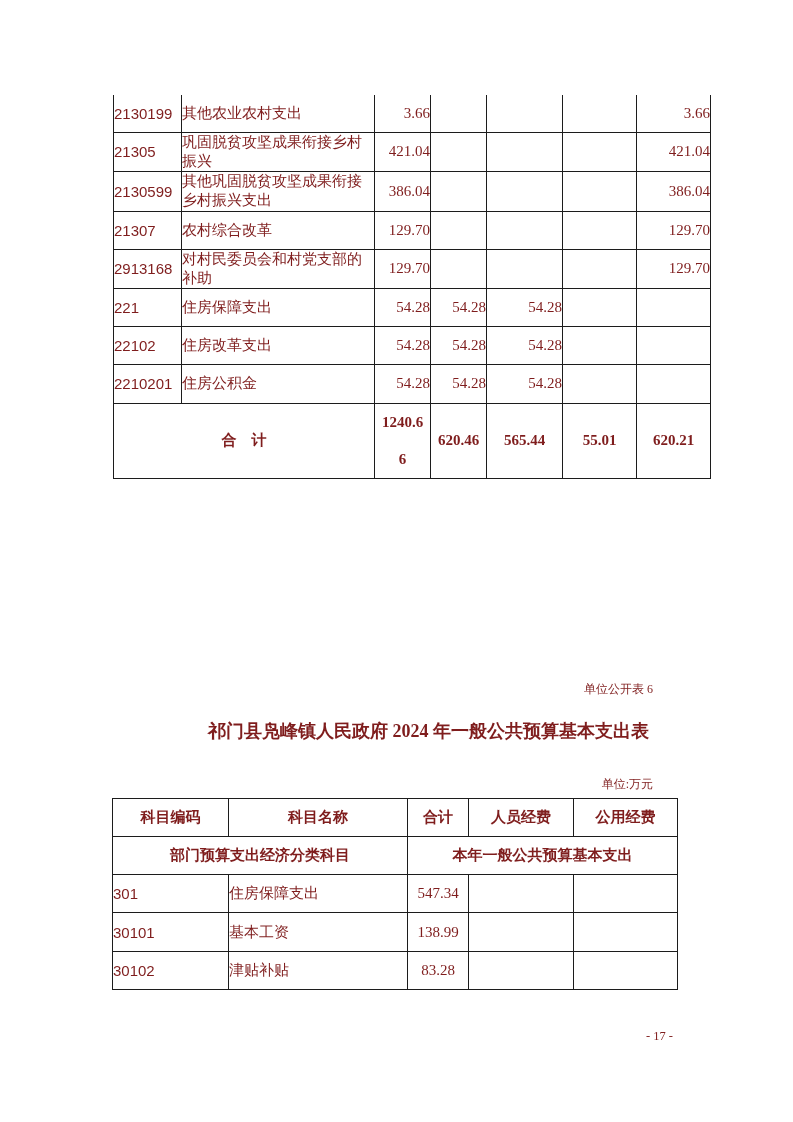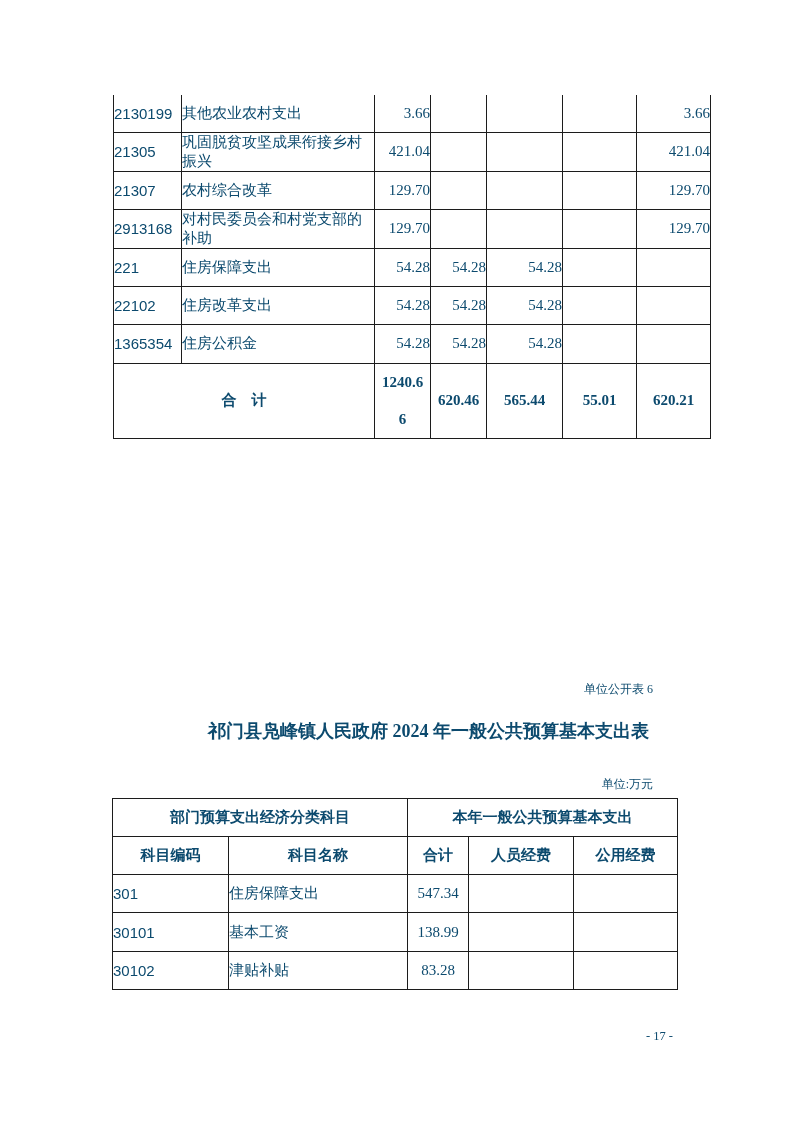--- a/index.html
+++ b/index.html
@@ -1,18 +1,18 @@
 <!DOCTYPE html>
 <html><head>
 <meta charset="utf-8">
 <style>
   html,body{margin:0;padding:0;background:#ffffff;}
   .page{
     position:relative;width:793px;height:1122px;background:#ffffff;
-    font-family:"Liberation Serif","DejaVu Serif",serif;color:#0c4a6e;
+    font-family:"Liberation Serif","DejaVu Serif",serif;color:#7f1d1d;
     overflow:hidden;
   }
   
   table.t{border-collapse:collapse;table-layout:fixed;position:absolute;}
   table.t td{
     border:1.5px solid #1c1c1c;
     font-size:15px;line-height:19px;
     vertical-align:middle;overflow:hidden;
     padding:0;
   }
@@ -82,20 +82,29 @@
     </tr>
     <tr style="height:38px">
       <td class="code">21305</td>
       <td class="name">巩固脱贫攻坚成果衔接乡村振兴</td>
       <td class="num">421.04</td>
       <td class="num"></td>
       <td class="num"></td>
       <td class="num"></td>
       <td class="num">421.04</td>
     </tr>
+    <tr style="height:40px">
+      <td class="code">2130599</td>
+      <td class="name">其他巩固脱贫攻坚成果衔接乡村振兴支出</td>
+      <td class="num">386.04</td>
+      <td class="num"></td>
+      <td class="num"></td>
+      <td class="num"></td>
+      <td class="num">386.04</td>
+    </tr>
     <tr style="height:38px">
       <td class="code">21307</td>
       <td class="name">农村综合改革</td>
       <td class="num">129.70</td>
       <td class="num"></td>
       <td class="num"></td>
       <td class="num"></td>
       <td class="num">129.70</td>
     </tr>
     <tr style="height:37px">
@@ -119,21 +128,21 @@
     <tr style="height:38px">
       <td class="code">22102</td>
       <td class="name">住房改革支出</td>
       <td class="num">54.28</td>
       <td class="num">54.28</td>
       <td class="num">54.28</td>
       <td class="num"></td>
       <td class="num"></td>
     </tr>
     <tr style="height:39px">
-      <td class="code">1365354</td>
+      <td class="code">2210201</td>
       <td class="name">住房公积金</td>
       <td class="num">54.28</td>
       <td class="num">54.28</td>
       <td class="num">54.28</td>
       <td class="num"></td>
       <td class="num"></td>
     </tr>
     <tr class="total" style="height:75px">
       <td class="tlabel" colspan="2">合　计</td>
       <td class="tnum">
@@ -155,31 +164,31 @@
   <table class="t bottom">
     <colgroup>
       <col style="width:116px">
         <col style="width:179px">
         <col style="width:61px">
       <col style="width:105px">
         <col style="width:104px">
     </colgroup>
     <tbody>
         <tr style="height:38px">
-      <td class="gh" colspan="2">部门预算支出经济分类科目</td>
-      <td class="gh" colspan="3">本年一般公共预算基本支出</td>
-    </tr>
-    <tr style="height:38px">
       <td class="ch">科目编码</td>
       <td class="ch">科目名称</td>
       <td class="ch">合计</td>
       <td class="ch">人员经费</td>
       <td class="ch">公用经费</td>
     </tr>
     <tr style="height:38px">
+      <td class="gh" colspan="2">部门预算支出经济分类科目</td>
+      <td class="gh" colspan="3">本年一般公共预算基本支出</td>
+    </tr>
+    <tr style="height:38px">
       <td class="code">301</td>
       <td class="bname ind1">住房保障支出</td>
       <td class="bnum">547.34</td>
       <td class="bnum"></td>
       <td class="bnum"></td>
     </tr>
     <tr style="height:39px">
       <td class="code">30101</td>
       <td class="bname ind2">基本工资</td>
       <td class="bnum">138.99</td>

